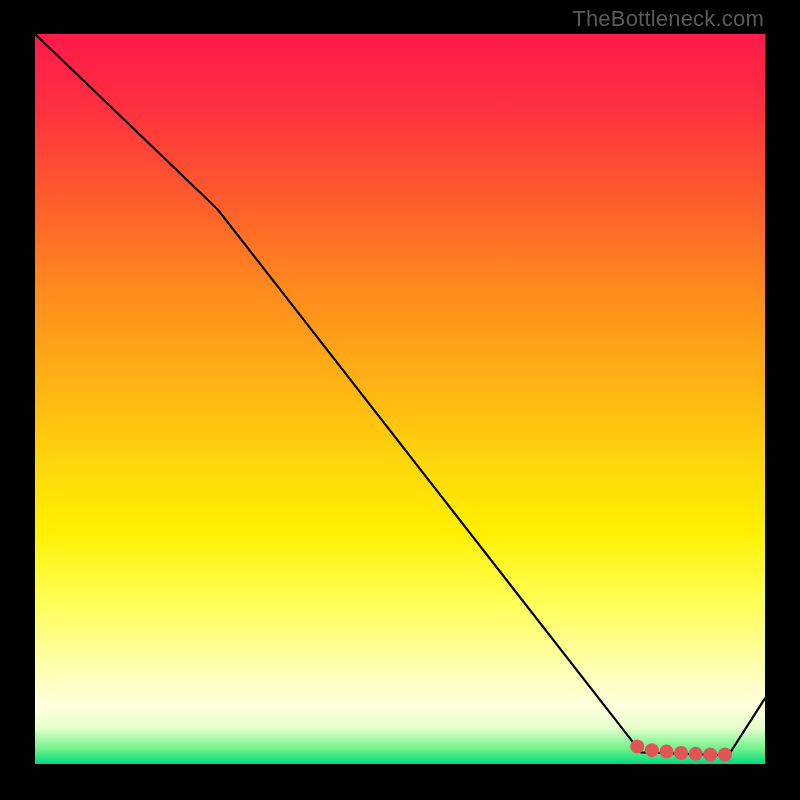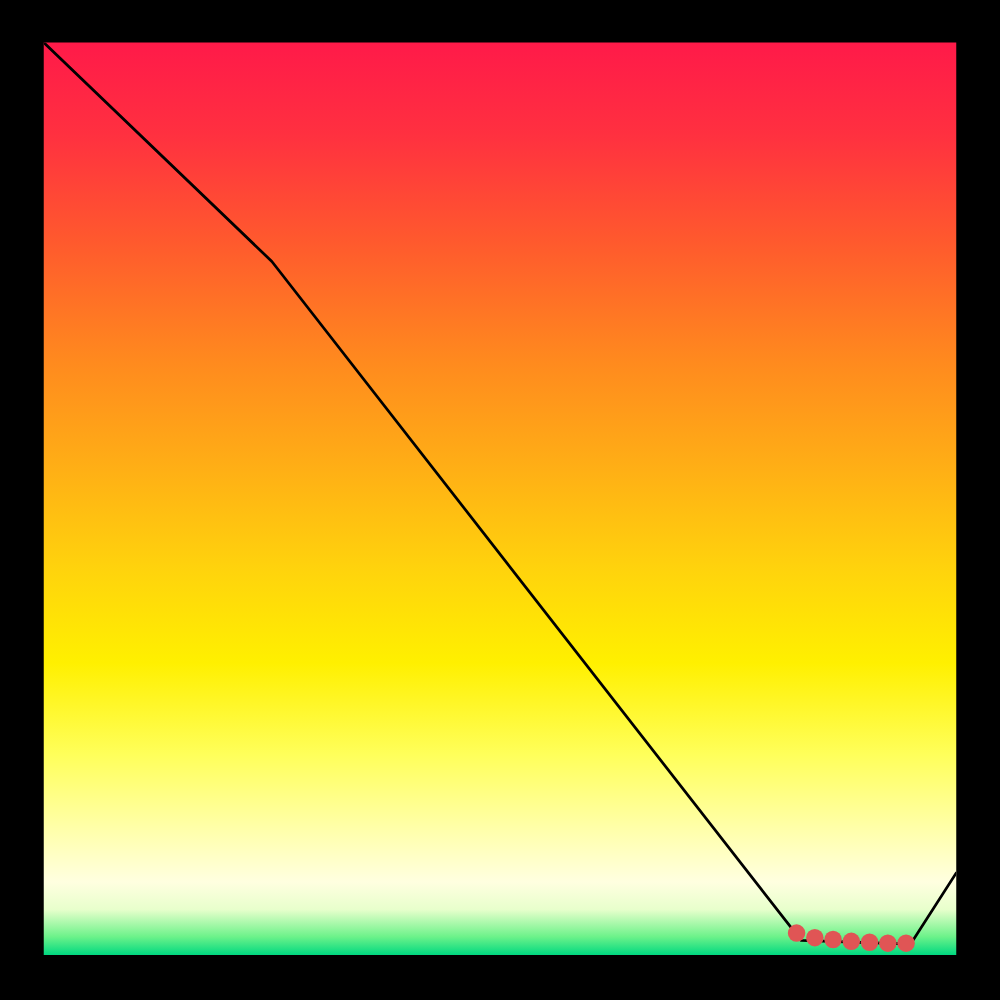--- a/index.html
+++ b/index.html
@@ -54,20 +54,21 @@
     color: #5a5a5a;
     font-size: 22px;
     font-weight: 400;
     letter-spacing: 0.2px;
   }
 </style>
 </head>
 <body>
 
 <div class="frame">
+  <div class="attribution">TheBottleneck.com</div>
 
   <div class="plot">
     <svg viewBox="0 0 730 730" preserveAspectRatio="none">
       <polyline id="series-curve" fill="none" points="0.00,0.00 182.50,175.20 605.90,718.32 693.50,721.24 730.00,664.30" stroke="#000000" stroke-width="2.2" stroke-linejoin="round" stroke-linecap="round"></polyline>
       <g id="marker-group">
           <circle cx="602.25" cy="712.48" r="7" fill="#e05555"></circle>
           <circle cx="616.85" cy="716.13" r="7" fill="#e05555"></circle>
           <circle cx="631.45" cy="717.59" r="7" fill="#e05555"></circle>
           <circle cx="646.05" cy="719.05" r="7" fill="#e05555"></circle>
           <circle cx="660.65" cy="719.78" r="7" fill="#e05555"></circle>

